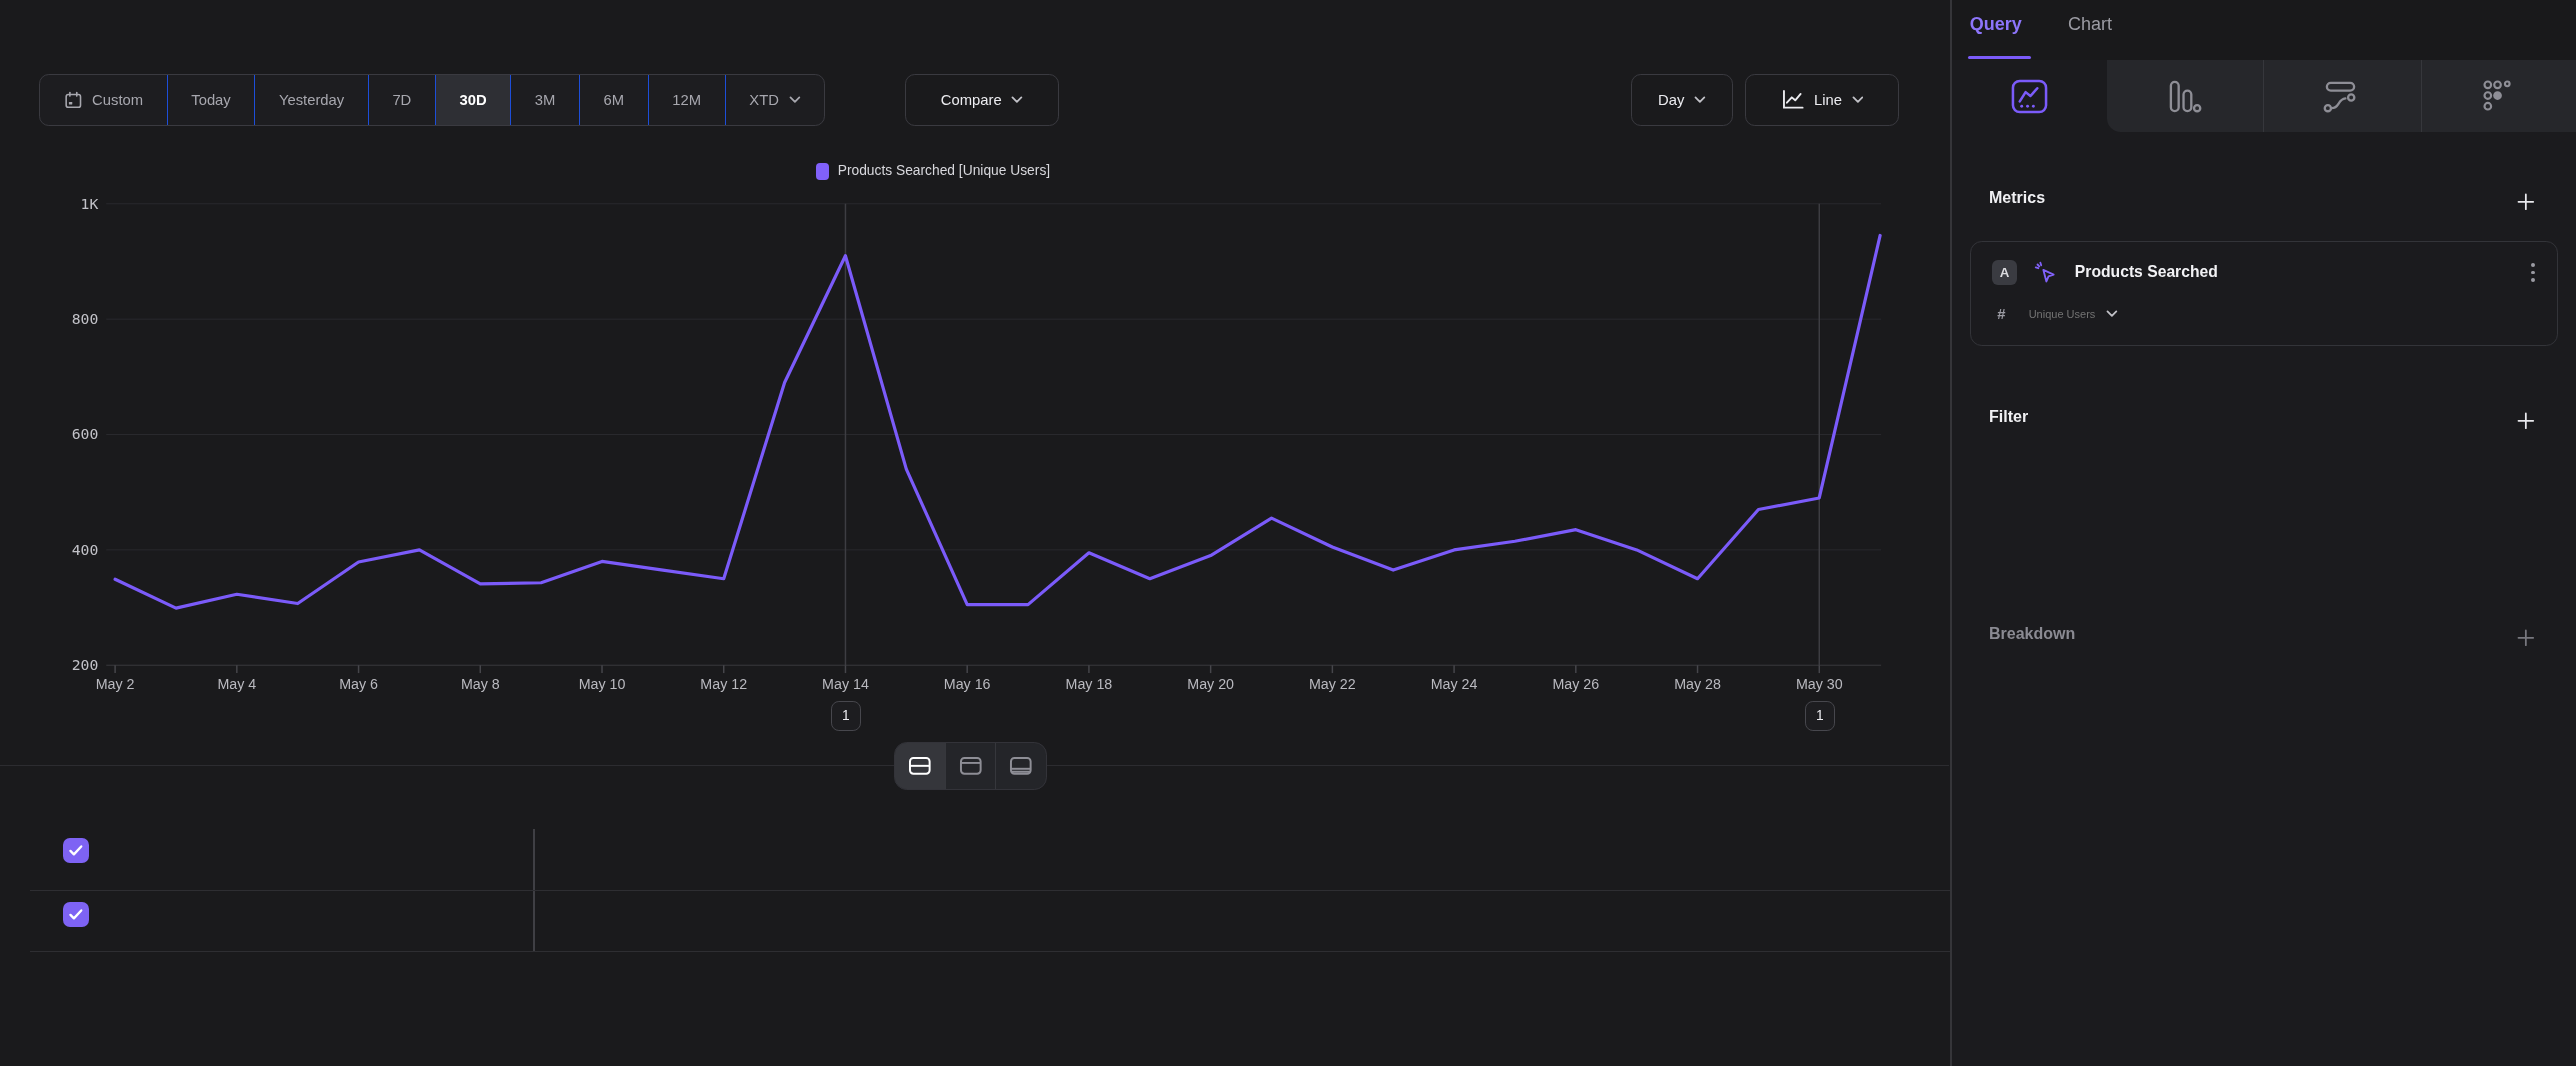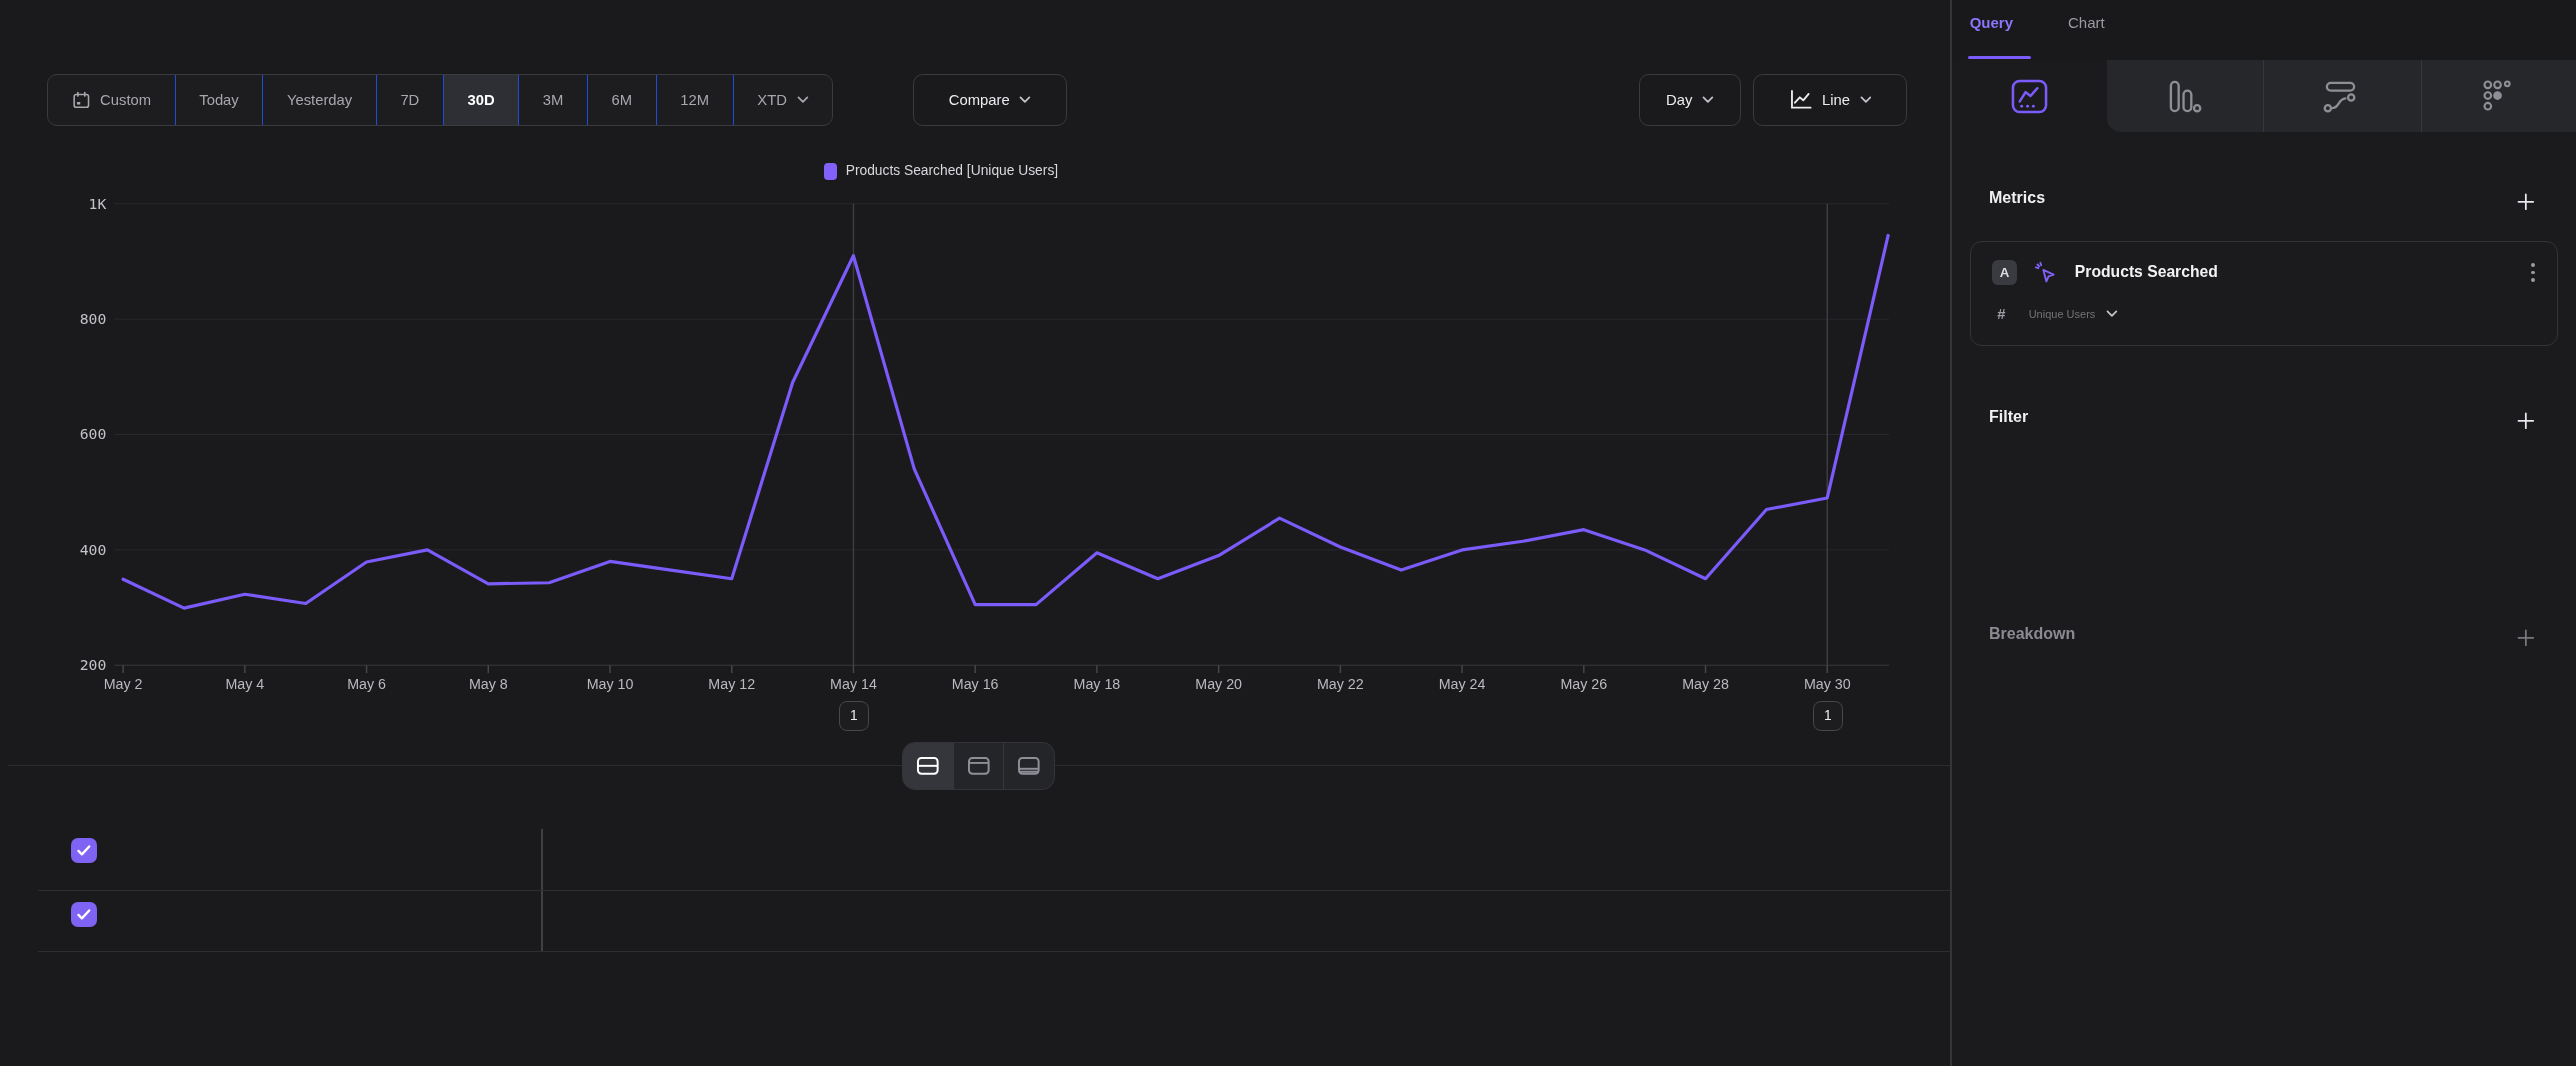--- a/index.html
+++ b/index.html
@@ -1,21 +1,21 @@
 <!DOCTYPE html>
 <html><head>
 <meta charset="utf-8">
 <style>
   * { margin:0; padding:0; box-sizing:border-box; }
   html,body { width:2576px; height:1067px; overflow:hidden; }
   body { background:#141416; font-family:"Liberation Sans", sans-serif; color:#ececf0; }
   .app { position:relative; width:2576px; height:1067px; background:#1a1a1c; }
 
   
-  .main { position:absolute; left:0; top:0; width:1949px; height:1067px; background:#1a1a1c;margin-left:8px; }
+  .main { position:absolute; left:0; top:0; width:1949px; height:1067px; background:#1a1a1c; }
 
   
   .toolbar { position:absolute; left:0; top:74px; width:1949px; height:52px; }
   .seg-control { position:absolute; left:39px; top:0; height:52px; display:flex; align-items:stretch;
     border:1px solid #3a3a40; border-radius:9.8px; overflow:hidden; background:#1d1d20; }
   .seg { display:flex; align-items:center; gap:9.8px; padding:0 23.6px; font-size:14.8px; color:#a7a7ae;
     border-left:1px solid #1d4ed8; cursor:pointer; white-space:nowrap; }
   .seg:first-child { border-left:none; }
   .seg.selected { background:#2e2f34; color:#ffffff; font-weight:700; }
   .btn { position:absolute; top:0; height:52px; display:flex; align-items:center; justify-content:center; gap:9.8px;
@@ -48,21 +48,21 @@
   .tbl-check { position:absolute; left:63px; width:25.6px; height:25.6px; border-radius:6.9px; background:#7e63f4;
     display:flex; align-items:center; justify-content:center; cursor:pointer; }
   .tbl-header-row { position:absolute; left:0; top:822px; width:1949px; height:69px; }
   .tbl-data-row { position:absolute; left:0; top:890px; width:1949px; height:61px; }
   .hline { position:absolute; left:29.5px; right:0; height:1px; background:#2e2e32; width:1920px; }
   .vline-col { position:absolute; left:533px; top:829px; width:2px; height:122px; background:#3f3f44; }
 
   
   .panel { position:absolute; left:1950px; top:0; width:626px; height:1067px; background:#1b1b1e; border-left:2px solid #353539; }
   .panel-tabs { position:absolute; left:0; top:0; width:626px; height:60px; background:#19191b; }
-  .ptab { position:absolute; top:13.8px; font-size:15px; cursor:pointer; }
+  .ptab { position:absolute; top:13.8px; font-size:18px; cursor:pointer; }
   .ptab.query { left:17.7px; color:#8d75fb; font-weight:600; }
   .ptab.chart { left:116px; color:#9b9ba3; }
   .ptab-underline { position:absolute; left:15.7px; top:56px; width:63px; height:3px; border-radius:2px; background:#7b5bfa; }
 
   .shelf { position:absolute; left:0; top:60px; width:626px; height:72px; }
   .shelf-inactive { position:absolute; left:155px; top:0; width:470px; height:72px; background:#26272b; border-radius:0 0 0 13.8px; }
   .shelf-tab { position:absolute; top:0; height:72px; width:155px; display:flex; align-items:center; justify-content:center; cursor:pointer; }
   .shelf-div { position:absolute; top:0; width:1px; height:72px; background:#36373c; }
 
   .sec-head { position:absolute; left:37px; font-size:16px; font-weight:700; color:#f0f0f3; }

